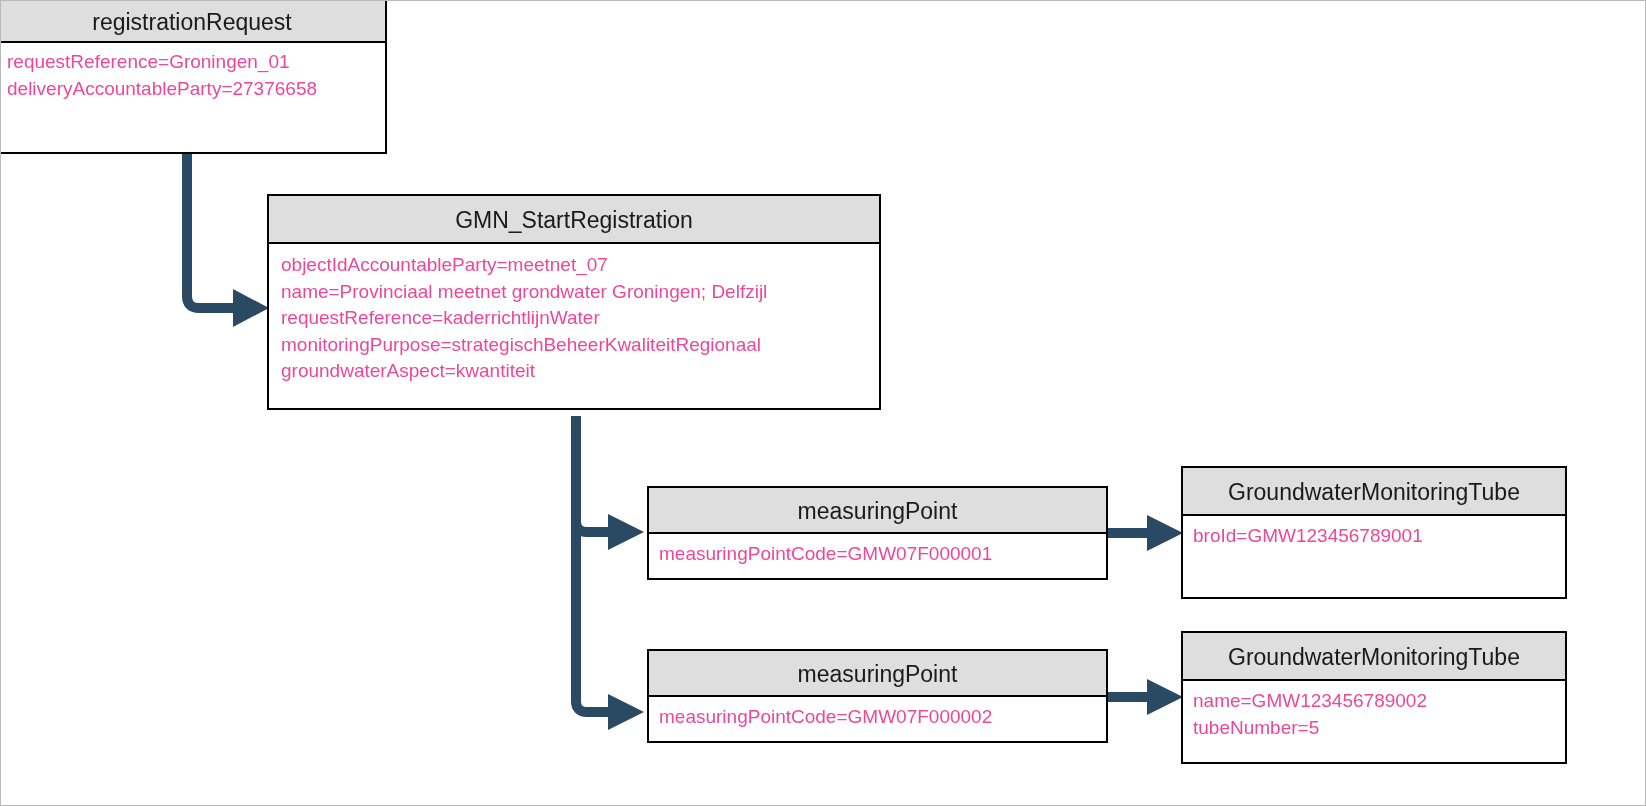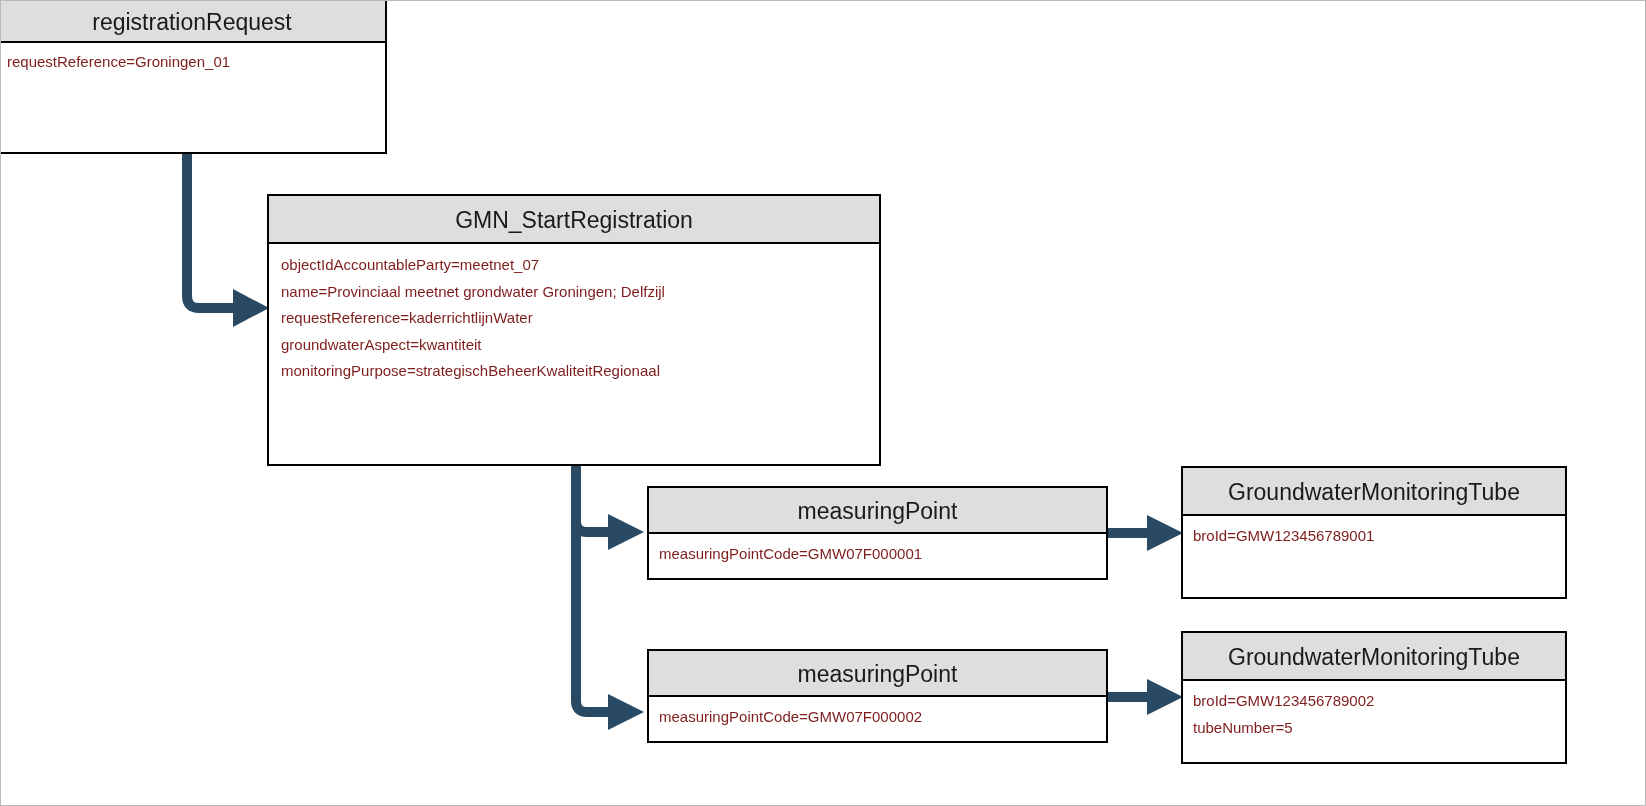--- a/index.html
+++ b/index.html
@@ -34,23 +34,23 @@
     text-align: center;
     font-size: 23px;
     line-height: 1.0;
     color: #1a1a1a;
     white-space: nowrap;
     overflow: hidden;
   }
   .uml-body {
     box-sizing: border-box;
     padding: 6px 0 0 8px;
-    font-size: 15px;
+    font-size: 19px;
     line-height: 26.5px;
-    color: #7f1d1d;
+    color: #ec4899;
     white-space: nowrap;
     overflow: hidden;
   }
   .attr-line {
     white-space: nowrap;
     overflow: hidden;
   }
 
   
   .clip-left { border-left: none; }
@@ -91,31 +91,32 @@
 
   <svg class="conn" style="left:1106px; top:676px; width:80px; height:40px;" viewBox="0 0 80 40">
     <path d="M 0 20 L 44 20" fill="none" stroke="#2a4a63" stroke-width="10" stroke-linecap="butt"></path>
     <polygon points="40,2 76,20 40,38" fill="#2a4a63"></polygon>
   </svg>
 
   <div class="uml-box clip-left" style="left:-2px; top:-2px; width:388px; height:155px;">
     <div class="uml-header" style="height:42px; line-height:42px;">registrationRequest</div>
     <div class="uml-body">
       <div class="attr-line">requestReference=Groningen_01</div>
+      <div class="attr-line">deliveryAccountableParty=27376658</div>
     </div>
   </div>
 
-  <div class="uml-box" style="left:266px; top:193px; width:614px; height:272px;">
+  <div class="uml-box" style="left:266px; top:193px; width:614px; height:216px;">
     <div class="uml-header" style="height:48px; line-height:48px;">GMN_StartRegistration</div>
     <div class="uml-body" style="padding-top:8px; padding-left:12px;">
       <div class="attr-line">objectIdAccountableParty=meetnet_07</div>
       <div class="attr-line">name=Provinciaal meetnet grondwater Groningen; Delfzijl</div>
       <div class="attr-line">requestReference=kaderrichtlijnWater</div>
+      <div class="attr-line">monitoringPurpose=strategischBeheerKwaliteitRegionaal</div>
       <div class="attr-line">groundwaterAspect=kwantiteit</div>
-      <div class="attr-line">monitoringPurpose=strategischBeheerKwaliteitRegionaal</div>
     </div>
   </div>
 
   <div class="uml-box" style="left:646px; top:485px; width:461px; height:94px;">
     <div class="uml-header" style="height:46px; line-height:46px;">measuringPoint</div>
     <div class="uml-body" style="padding-top:7px; padding-left:10px;">
       <div class="attr-line">measuringPointCode=GMW07F000001</div>
     </div>
   </div>
 
@@ -129,18 +130,18 @@
   <div class="uml-box" style="left:646px; top:648px; width:461px; height:94px;">
     <div class="uml-header" style="height:46px; line-height:46px;">measuringPoint</div>
     <div class="uml-body" style="padding-top:7px; padding-left:10px;">
       <div class="attr-line">measuringPointCode=GMW07F000002</div>
     </div>
   </div>
 
   <div class="uml-box" style="left:1180px; top:630px; width:386px; height:133px;">
     <div class="uml-header" style="height:48px; line-height:48px;">GroundwaterMonitoringTube</div>
     <div class="uml-body" style="padding-top:7px; padding-left:10px;">
-      <div class="attr-line">broId=GMW123456789002</div>
+      <div class="attr-line">name=GMW123456789002</div>
       <div class="attr-line">tubeNumber=5</div>
     </div>
   </div>
 
 </div>
 
 </body></html>

